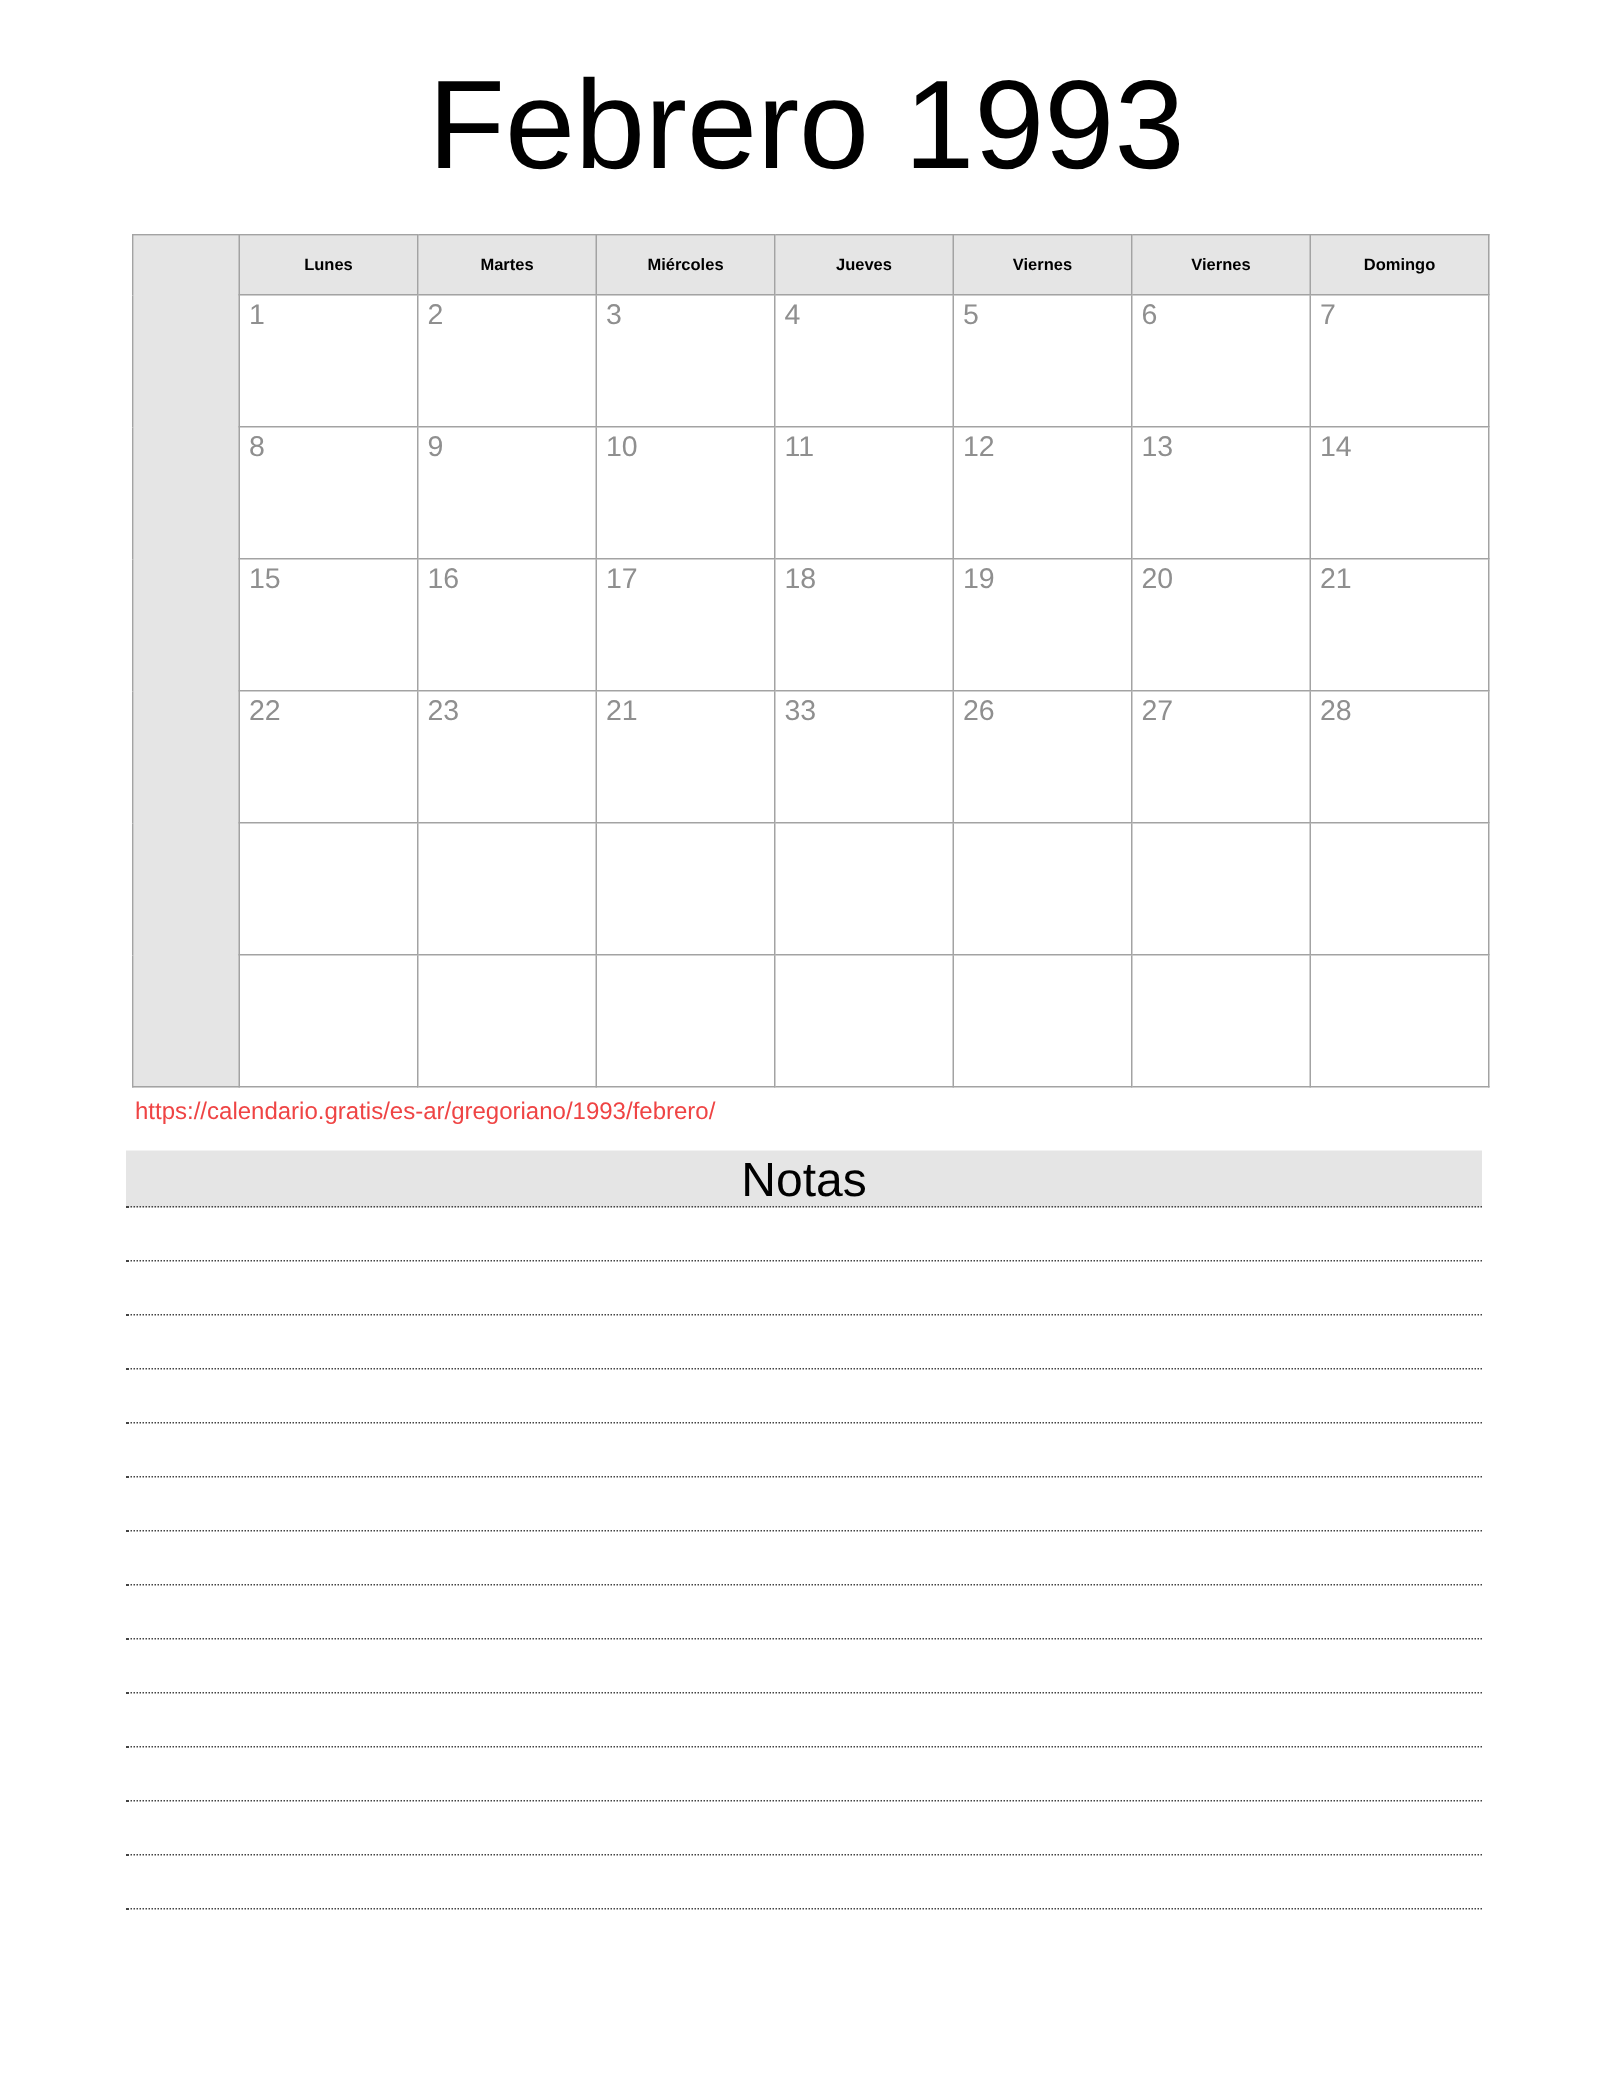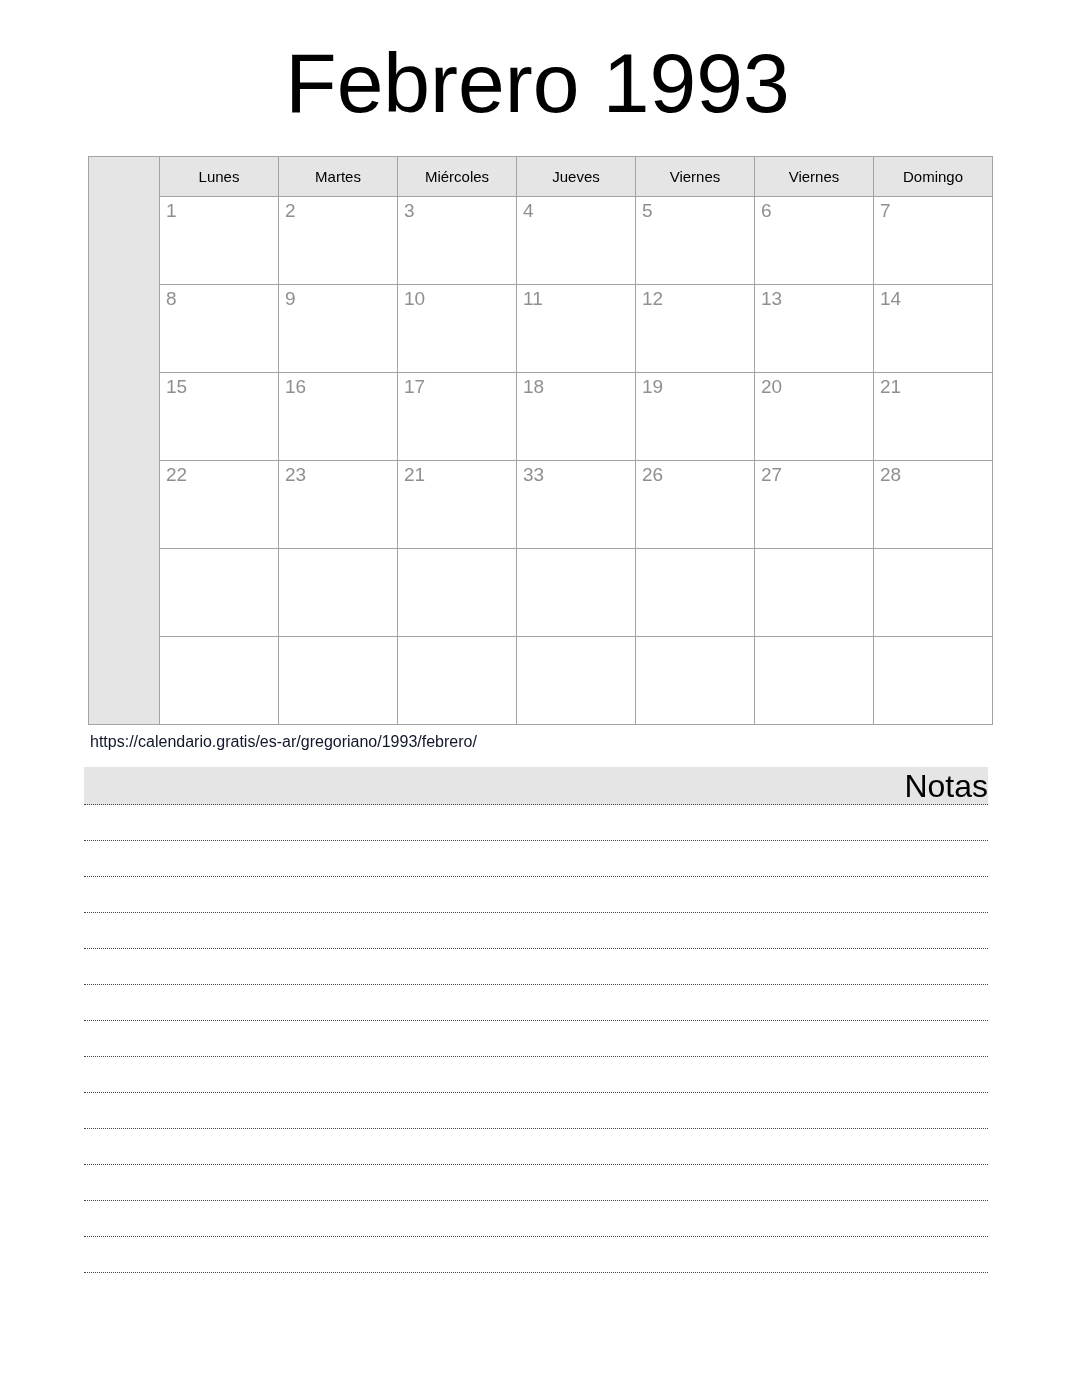--- a/index.html
+++ b/index.html
@@ -33,49 +33,49 @@
     border: 1px solid #a3a3a3;
   }
   .week-col {
     width: 68px;
     background: #e5e5e5;
   }
   th.day-header {
     width: 116px;
     height: 37px;
     background: #e5e5e5;
-    font-size: 15px;
-    font-weight: normal;
+    font-size: 11px;
+    font-weight: bold;
     text-align: center;
     vertical-align: middle;
     color: #000;
   }
   td.day-cell {
     height: 84px;
     background: #ffffff;
     vertical-align: top;
     text-align: left;
     padding: 3px 0 0 6px;
     font-size: 19px;
     color: #8f8f8f;
   }
   .source-url {
     margin: 8px 0 0 90px;
     font-size: 16px;
-    color: #0f172a;
+    color: #ef4444;
   }
   .notes {
     margin: 16px 0 0 84px;
     width: 904px;
   }
   .notes-header {
     height: 37px;
     background: #e5e5e5;
     border-bottom: 1px dotted #444;
-    text-align: right;
+    text-align: center;
     font-size: 32px;
     line-height: 39px;
     color: #000;
   }
   .notes-line {
     height: 35px;
     border-bottom: 1px dotted #444;
   }
 </style>
 </head>

